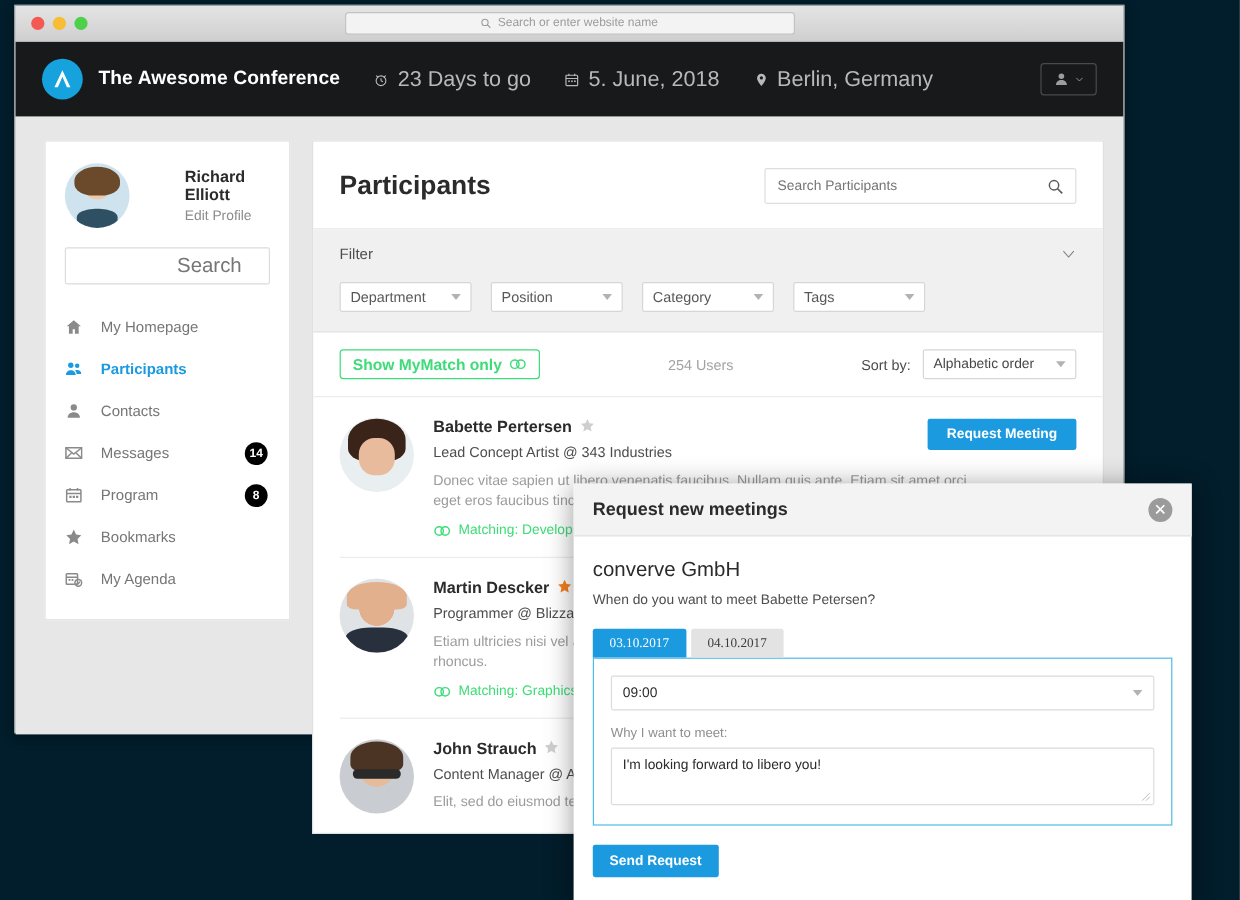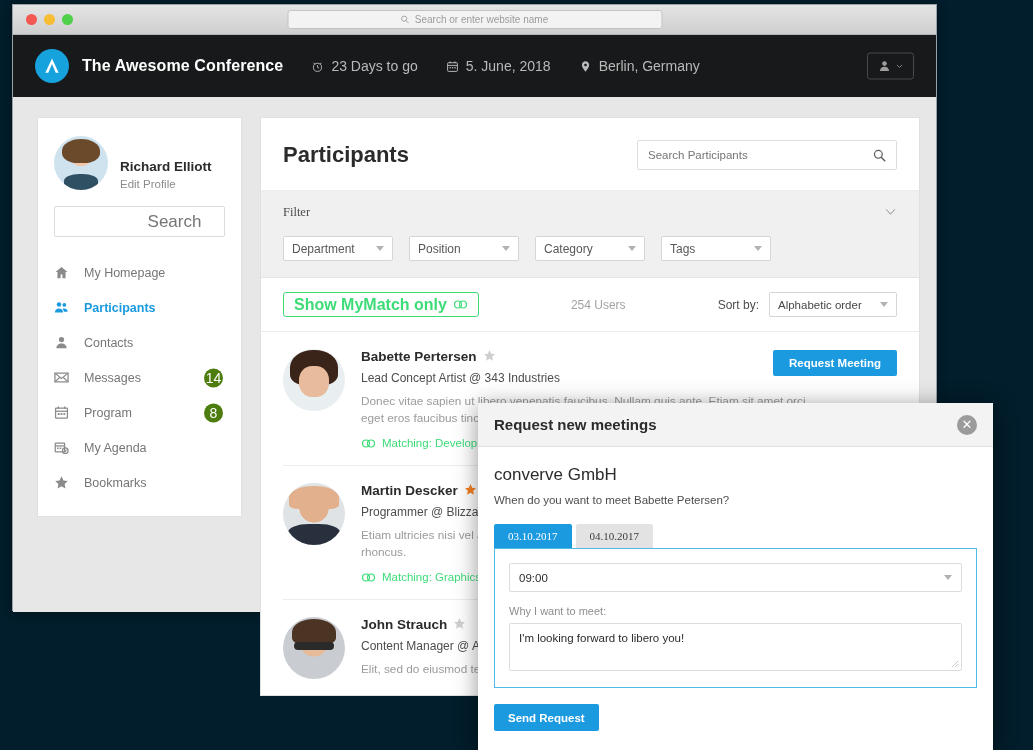--- a/index.html
+++ b/index.html
@@ -57,21 +57,21 @@
     display: flex; align-items: center; justify-content: center;
     flex: 0 0 auto;
   }
   .logo svg { width: 20px; height: 20px; }
   .conf-title {
     color: #ffffff; font-size: 16px; font-weight: bold;
     margin-left: 13px; letter-spacing: .1px;
   }
   .meta-item {
     display: flex; align-items: center; gap: 7px;
-    color: #b9b9b9; font-size: 14px;
+    color: #b9b9b9; font-size: 18px;
     margin-left: 28px;
     text-align: right;
   }
   .meta-item svg { width: 13px; height: 13px; fill: #b9b9b9; }
   .user-menu {
     position: absolute; right: 22px; top: 50%; transform: translateY(-50%);
     width: 47px; height: 27px;
     border: 1px solid #4a4a4a; border-radius: 3px;
     display: flex; align-items: center; justify-content: center; gap: 4px;
   }
@@ -88,21 +88,21 @@
   }
 
   
   .sidebar {
     width: 205px; flex: 0 0 205px;
     background: #ffffff;
     border: 1px solid #e0e0e0;
     align-self: flex-start;
     padding: 18px 0 16px 0;
   }
-  .profile { display: flex; align-items: flex-end; padding: 0 16px 16px 16px; }
+  .profile { display: flex; align-items: center; padding: 0 16px 16px 16px; gap: 34px; }
   .avatar {
     width: 54px; height: 54px; border-radius: 50%;
     flex: 0 0 auto; overflow: hidden;
     background: #cfe3f0;
     position: relative;
   }
   .avatar.a-richard { background: radial-gradient(circle at 50% 34%, #f1c9a8 0 26%, #cfe3ef 27% 100%); }
   .avatar.a-richard::before {
     content:""; position:absolute; left:14%; top:6%; width:72%; height:44%;
     background:#6b4a2c; border-radius:50% 50% 42% 42%;
@@ -135,21 +135,21 @@
     position: relative; cursor: pointer;
   }
   .nav-item .n-ico { width: 20px; flex: 0 0 20px; display:flex; align-items:center;}
   .nav-item .n-ico svg { width: 15px; height: 15px; fill: #8a8a8a; }
   .nav-item .n-label { margin-left: 10px; }
   .nav-item.active { color: #1b9ae0; font-weight: bold; }
   .nav-item.active .n-ico svg { fill: #1b9ae0; }
   .badge {
     position: absolute; right: 18px; top: 50%; transform: translateY(-50%);
     min-width: 19px; height: 19px; border-radius: 50%;
-    background: #4d7c0f; color: #fff; font-size: 14px; font-weight: normal;
+    background: #000000; color: #fff; font-size: 10px; font-weight: bold;
     display: flex; align-items: center; justify-content: center;
   }
 
   
   .main {
     flex: 1; background: #ffffff;
     border: 1px solid #e0e0e0;
     align-self: flex-start;
     min-width: 0;
   }
@@ -164,21 +164,21 @@
     border: 1px solid #dedede; border-radius: 2px;
     display: flex; align-items: center; padding: 0 10px;
   }
   .main-search input {
     flex: 1; border: none; outline: none; background: transparent;
     font-size: 11.5px; color: #9b9b9b; font-family: inherit;
   }
   .main-search svg { width: 13px; height: 13px; }
 
   .filter-bar { background: #f0f0f0; padding: 14px 22px 16px 22px; border-bottom:1px solid #e4e4e4;}
-  .filter-row1 { display: flex; align-items: flex-start; justify-content: space-between; font-family: Liberation Serif, serif; }
+  .filter-row1 { display: flex; align-items: flex-start; justify-content: space-between; }
   .filter-label { font-size: 12.5px; color: #4d4d4d; }
   .chev-down { width: 13px; height: 13px; stroke:#7e7e7e; fill:none; stroke-width:1.6; }
   .filter-selects { display: flex; gap: 16px; margin-top: 16px; }
   .fselect {
     width: 110px; height: 25px; background: #fff;
     border: 1px solid #d6d6d6; border-radius: 2px;
     display: flex; align-items: center; justify-content: space-between;
     padding: 0 8px; font-size: 12px; color: #585858;
   }
   .caret { width: 0; height: 0; border-left: 4px solid transparent;
@@ -187,21 +187,21 @@
   .tool-row {
     display: flex; align-items: center; justify-content: space-between;
     padding: 14px 22px;
     border-bottom: 1px solid #ececec;
   }
   .mymatch-btn {
     border: 1px solid #3ddc78; color: #3ddc78;
     background: #fff; border-radius: 3px;
     height: 25px; padding: 0 10px;
     display: flex; align-items: center; gap: 6px;
-    font-size: 16px; font-weight: bold; cursor: pointer;
+    font-size: 13px; font-weight: bold; cursor: pointer;
     font-family: inherit;
   }
   .rings { width: 15px; height: 11px; }
   .user-count { font-size: 12px; color: #a3a3a3; }
   .sort-wrap { display: flex; align-items: center; gap: 10px; }
   .sort-label { font-size: 12px; color: #4d4d4d; }
   .sort-select {
     width: 128px; height: 25px; background: #fff;
     border: 1px solid #d6d6d6; border-radius: 2px;
     display: flex; align-items: center; justify-content: space-between;
@@ -463,38 +463,38 @@
               <rect x="15" y="13" width="3" height="3"></rect>
           </svg>
         </span>
         <span class="n-label">Program</span>
         <span class="badge">8</span>
       </div>
 
       <div class="nav-item">
         <span class="n-ico">
           <svg viewBox="0 0 24 24">
+              <polygon points="12,2 15.1,8.6 22,9.5 17,14.5 18.3,21.5 12,18.1 5.7,21.5 7,14.5 2,9.5 8.9,8.6"></polygon>
+            </svg>
+        </span>
+        <span class="n-label">Bookmarks</span>
+      </div>
+
+      <div class="nav-item">
+        <span class="n-ico">
+          <svg viewBox="0 0 24 24">
             <rect x="2" y="5" width="15" height="14" rx="1" fill="none" stroke="#8a8a8a" stroke-width="2"></rect>
             <line x1="2" y1="9.5" x2="17" y2="9.5" stroke="#8a8a8a" stroke-width="2"></line>
             <rect x="5" y="12" width="2.5" height="2.5"></rect>
               <rect x="9" y="12" width="2.5" height="2.5"></rect>
             <circle cx="18" cy="17" r="4.5" fill="none" stroke="#8a8a8a" stroke-width="2"></circle>
             <polyline points="16,17 17.6,18.6 20.2,15.6" fill="none" stroke="#8a8a8a" stroke-width="1.8"></polyline>
           </svg>
         </span>
         <span class="n-label">My Agenda</span>
-      </div>
-
-      <div class="nav-item">
-        <span class="n-ico">
-          <svg viewBox="0 0 24 24">
-              <polygon points="12,2 15.1,8.6 22,9.5 17,14.5 18.3,21.5 12,18.1 5.7,21.5 7,14.5 2,9.5 8.9,8.6"></polygon>
-            </svg>
-        </span>
-        <span class="n-label">Bookmarks</span>
       </div>
     </div>
 
     <div class="main">
 
       <div class="main-head">
         <div class="page-title">Participants</div>
         <div class="main-search">
           <input placeholder="Search Participants" style="">
           <svg viewBox="0 0 16 16">

